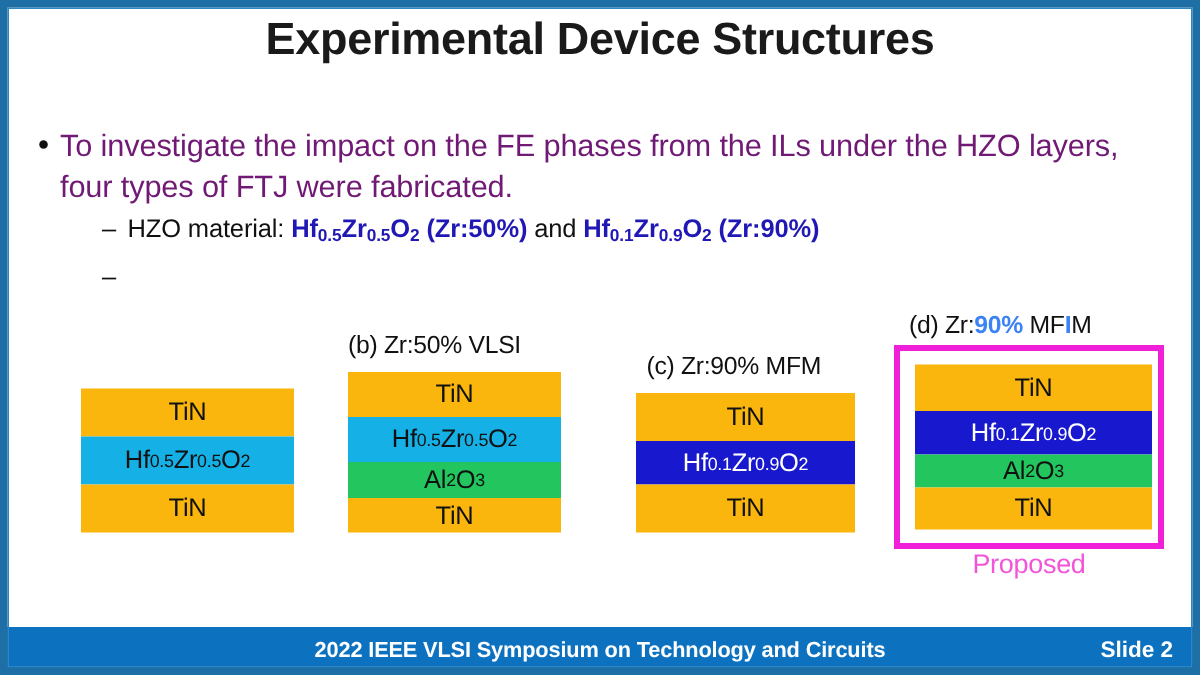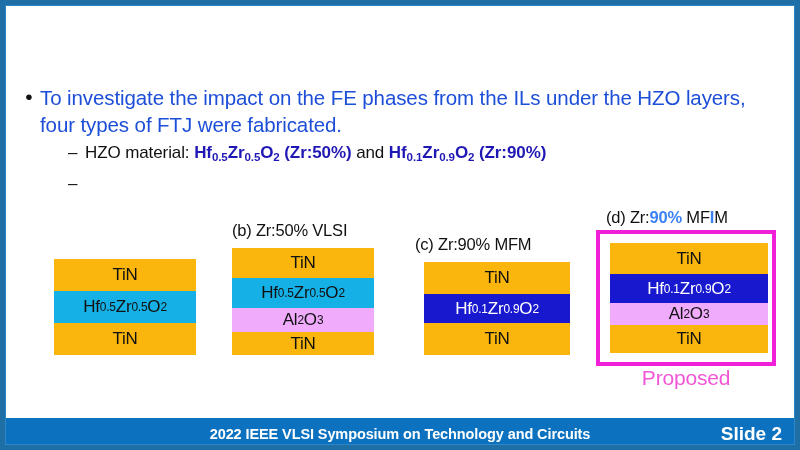--- a/index.html
+++ b/index.html
@@ -64,21 +64,21 @@
     font-size: 21px;
     line-height: 26px;
     color: #111;
     width: 22px;
     flex: 0 0 22px;
     text-align: center;
   }
   .bullet-text {
     font-size: 20.5px;
     line-height: 27px;
-    color: #1d4ed8;
+    color: #701a75;
     letter-spacing: -0.1px;
   }
   .sub-row {
     display: flex;
     align-items: baseline;
     margin-top: 3px;
     padding-left: 50px;
   }
   .sub-dash {
     font-size: 17px;
@@ -130,33 +130,33 @@
     letter-spacing: -0.2px;
     box-sizing: border-box;
   }
   .layer sub {
     font-size: 0.7em;
     vertical-align: -0.25em;
   }
   .layer-tin   { background: #fab60d; }
   .layer-hzo50 { background: #15b0e6; }
   .layer-hzo90 { background: #1818cf; color: #ffffff; }
-  .layer-alo   { background: #f0abfc; }
+  .layer-alo   { background: #22c55e; }
 
   
   #proposed-box {
     position: absolute;
     border: 4px solid #f020d8;
     background: #ffffff;
     box-sizing: border-box;
   }
   #proposed-label {
     position: absolute;
     text-align: center;
-    font-size: 21px;
+    font-size: 18px;
     color: #f255d8;
     letter-spacing: -0.2px;
   }
   .red-accent { color: #3b82f6; font-weight: bold; }
 
   
   #footer-bar {
     position: absolute;
     left: 0;
     top: 418px;
@@ -177,32 +177,33 @@
     font-weight: bold;
     letter-spacing: -0.1px;
   }
   #footer-slide-number {
     position: absolute;
     right: 18px;
     top: 0;
     height: 32px;
     line-height: 32px;
     color: #ffffff;
-    font-size: 19px;
+    font-size: 15px;
     font-weight: bold;
   }
 </style>
 </head>
 <body>
 
 <div id="slide">
 
   <div id="frame-border"></div>
   <div id="inner-border"></div>
 
+  <div id="title">Experimental Device Structures</div>
 
   <div id="bullet-block">
 
     <div class="bullet-row">
       <span class="bullet-dot">•</span>
       <span class="bullet-text">To investigate the impact on the FE phases from the ILs under the HZO layers, four types of FTJ were fabricated.</span>
     </div>
 
     <div class="sub-row">
       <span class="sub-dash">–</span>
@@ -247,21 +248,21 @@
           <span>Al</span>
           <sub>2</sub>
           <span>O</span>
           <sub>3</sub>
         </div>
       <div class="layer layer-tin" style="height:23px;">TiN</div>
     </div>
   </div>
 
   <div class="device">
-    <div class="device-caption" style="left:415px; top:235px;">(c) Zr:90% MFM</div>
+    <div class="device-caption" style="left:431px; top:235px;">(c) Zr:90% MFM</div>
     <div class="stack" style="left:424px; top:262px; width:146px; height:93px;">
       <div class="layer layer-tin" style="height:32px;">TiN</div>
       <div class="layer layer-hzo90" style="height:29px;">
           <span>Hf</span>
           <sub>0.1</sub>
           <span>Zr</span>
           <sub>0.9</sub>
           <span>O</span>
           <sub>2</sub>
         </div>

